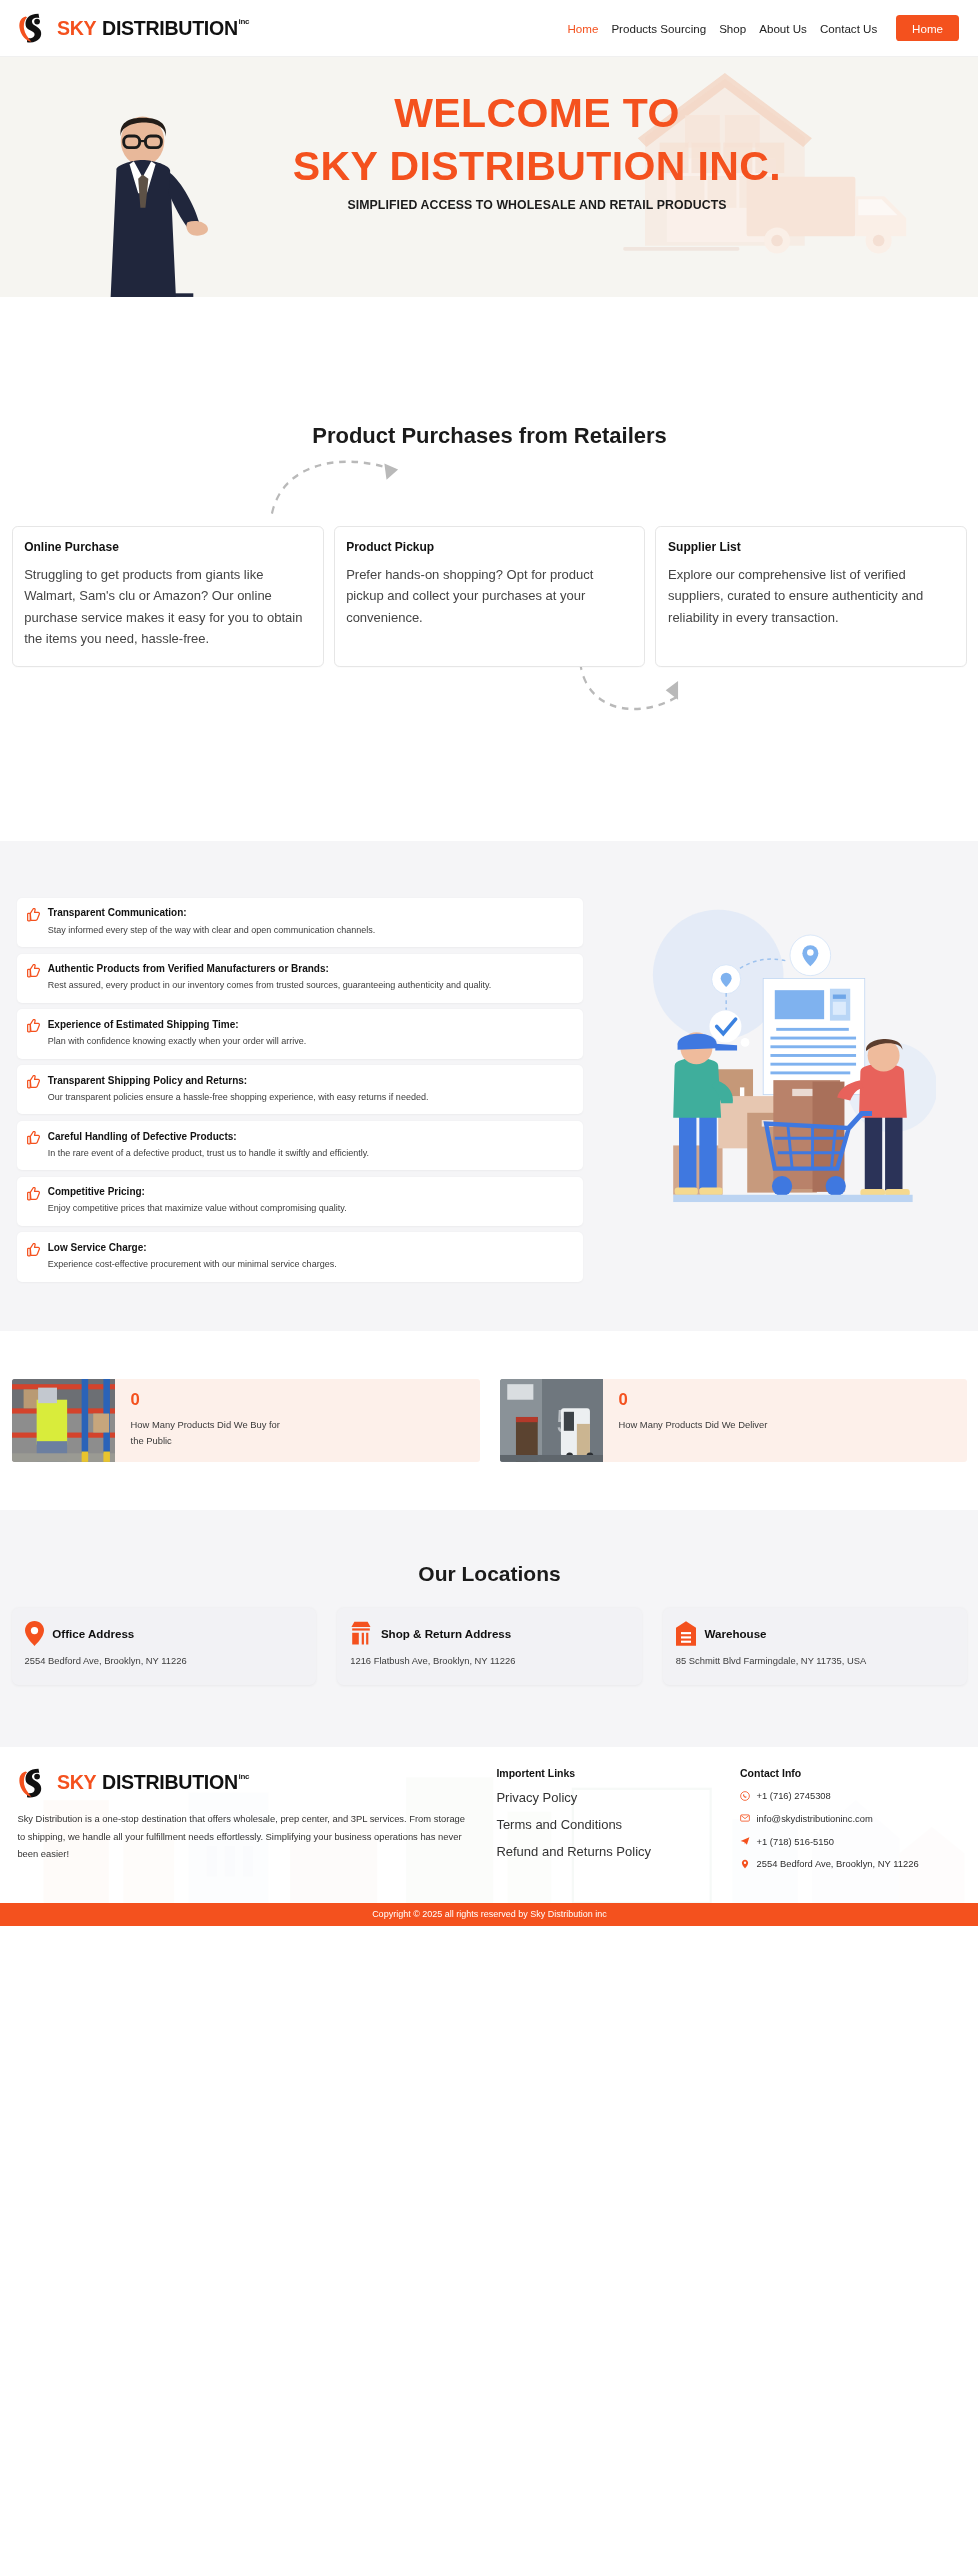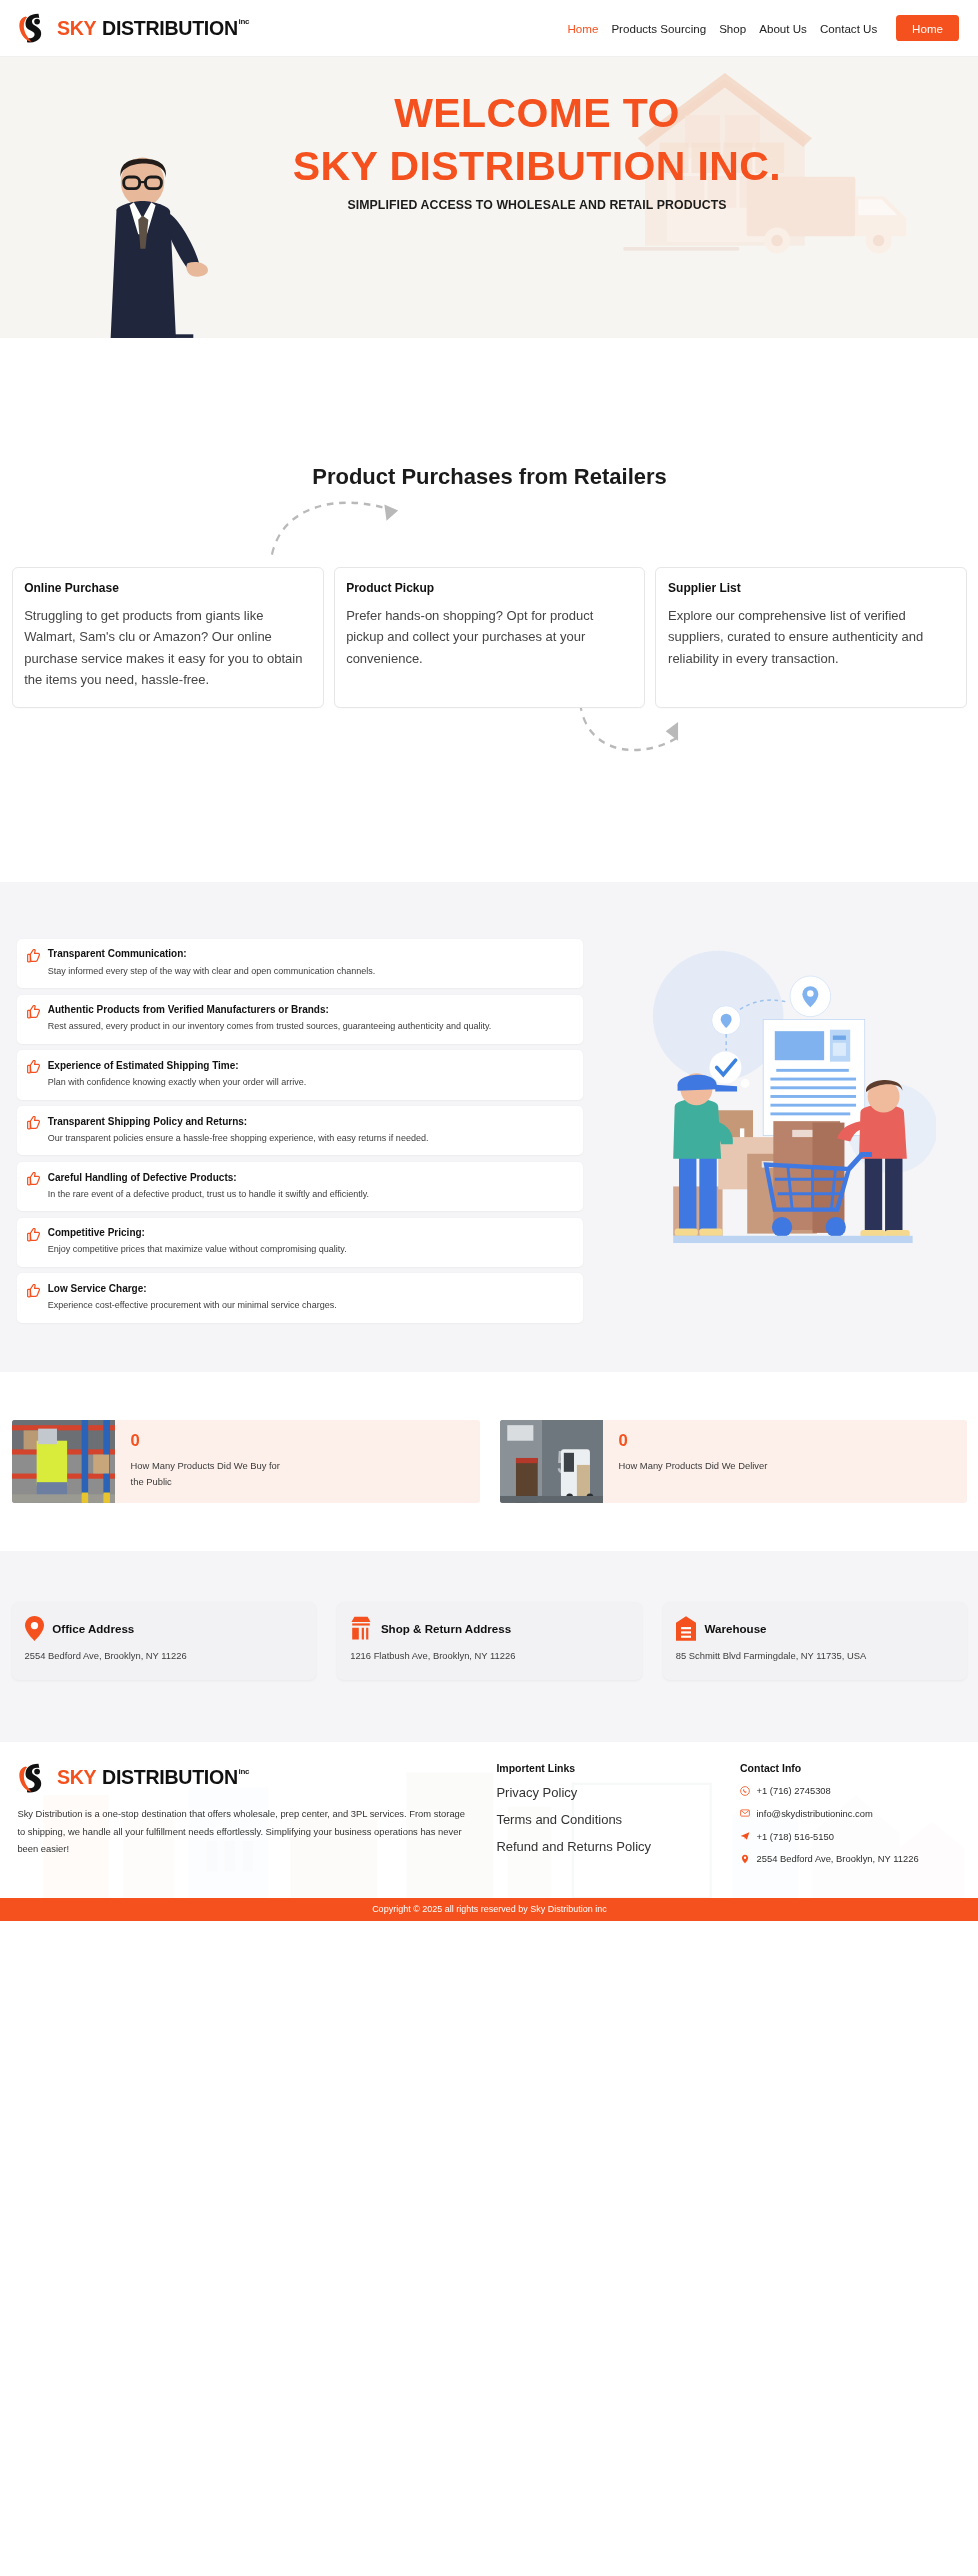--- a/index.html
+++ b/index.html
@@ -28,21 +28,21 @@
   .nav{ display:flex; align-items:center; gap:13px; }
   .nav a{ font-size:11.6px; color:#222; text-decoration:none; white-space:nowrap; }
   .nav a.active{ color:#f4511e; }
   .btn-login{
     background:#f4511e; color:#fff; font-size:11.6px; border:none; cursor:pointer;
     padding:6.5px 16px; border-radius:3.6px; margin-left:5.8px;
   }
 
   
   .hero{
-    height:281px; background:#f6f5f1; position:relative; overflow:hidden;
+    height:240px; background:#f6f5f1; position:relative; overflow:hidden;
   }
   .hero-bg{ position:absolute; right:22px; top:0; bottom:0; width:341px; opacity:.85; }
   .hero-person{
     position:absolute; left:86px; bottom:0; width:145px; height:185px;
   }
   .hero-copy{
     position:absolute; left:276px; top:35px; width:522px; text-align:center;
   }
   .hero-l1{
     font-size:41px; font-weight:bold; color:#f4511e; letter-spacing:0.4px; line-height:1.05;
@@ -92,21 +92,21 @@
     flex:1; display:flex; background:#fdf0ea; border-radius:2.9px; overflow:hidden; min-height:70px;
   }
   .stat-img{ width:103px; flex:0 0 103px; }
   .stat-body{ padding:13px 11.6px 11.6px 16px; }
   .stat-num{ font-size:16.7px; font-weight:bold; color:#f4511e; line-height:1; }
   .stat-label{ font-size:9.4px; color:#3a3a3a; line-height:1.75; margin-top:8.7px; max-width:152px; }
 
   
   .locations{ background:#f5f5f7; padding:52px 0 62px; }
   .loc-title{ text-align:center; font-size:21px; font-weight:bold; color:#1b1b1b; margin-bottom:22px; }
-  .loc-row{ display:flex; gap:21px; padding:0 11.6px; align-items:stretch;justify-content:flex-end; }
+  .loc-row{ display:flex; gap:21px; padding:0 11.6px; align-items:stretch; }
   .loc-card{
     flex:1; background:#f2f2f5; border-radius:6.5px; padding:13px 13px 16px;
     box-shadow:0 0.7px 2.9px rgba(0,0,0,.05);
   }
   .loc-head{ display:flex; align-items:center; gap:8.7px; }
   .loc-head h4{ font-size:11.6px; font-weight:bold; color:#0f0f0f; }
   .loc-addr{ font-size:9.4px; color:#3c3c3c; line-height:1.7; margin-top:7.3px; }
 
   
   .footer{
@@ -412,20 +412,21 @@
         </svg>
         <div class="stat-body">
           <div class="stat-num">0</div>
           <div class="stat-label">How Many Products Did We Deliver</div>
         </div>
       </div>
     </div>
   </div>
 
   <div class="locations">
+    <div class="loc-title">Our Locations</div>
     <div class="loc-row">
       <div class="loc-card">
         <div class="loc-head">
           <svg width="19" height="25" viewBox="0 0 26 34">
             <path d="M13 0 C5.8 0 0 5.8 0 13 C0 22 13 34 13 34 S26 22 26 13 C26 5.8 20.2 0 13 0 Z" fill="#f4511e"></path>
             <circle cx="13" cy="13" r="5" fill="#fff"></circle>
           </svg>
           <h4>Office Address</h4>
         </div>
         <div class="loc-addr">2554 Bedford Ave, Brooklyn, NY 11226</div>

